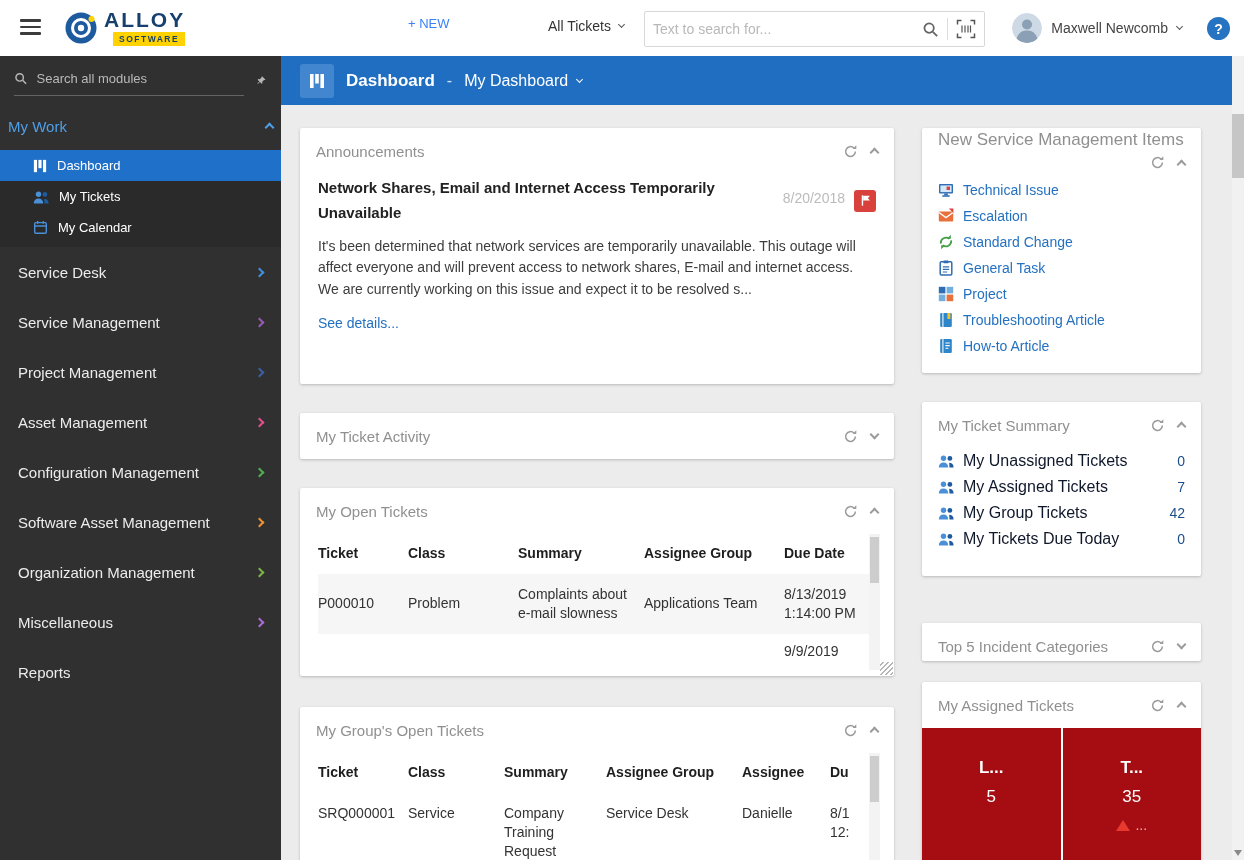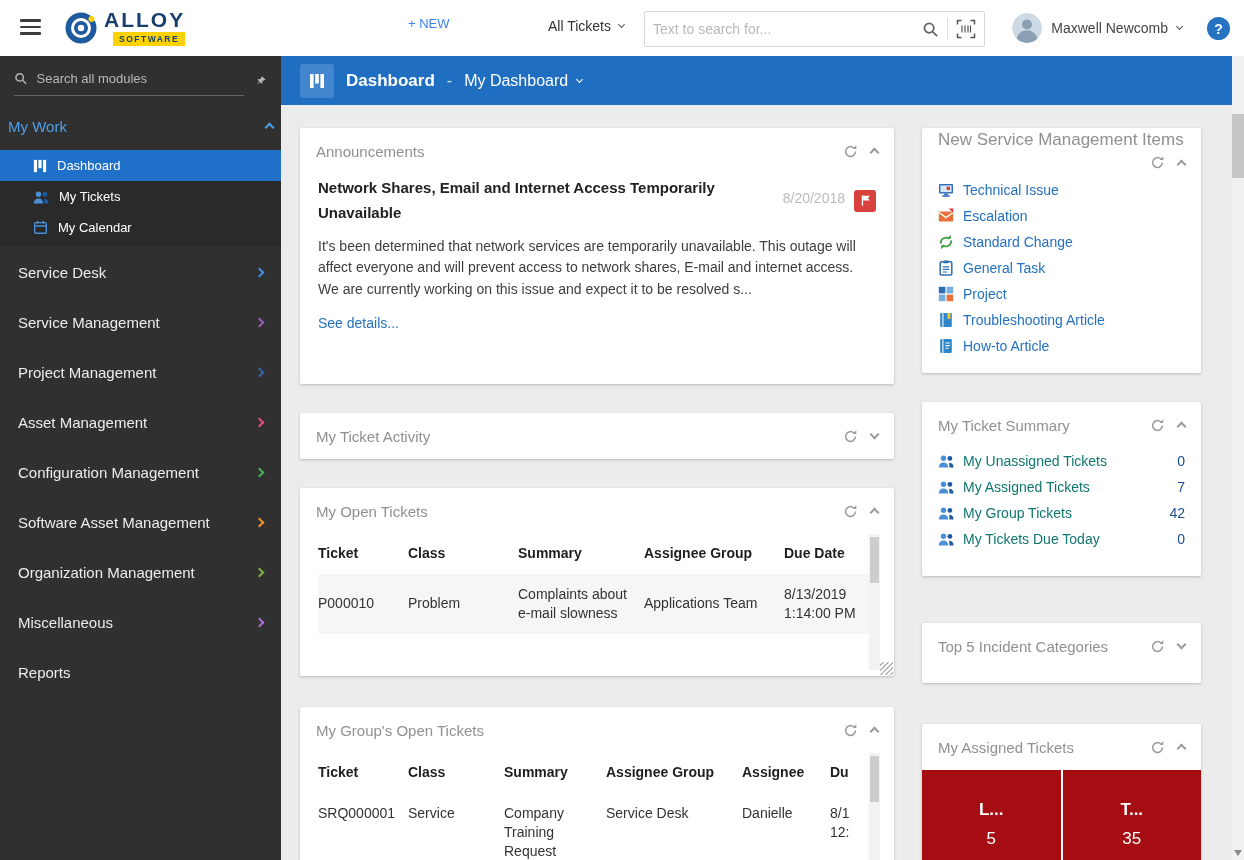--- a/index.html
+++ b/index.html
@@ -98,23 +98,23 @@
         background:repeating-linear-gradient(135deg,transparent 0 2px,#b6b6b6 2px 3.5px)}
 
   
   .card-nsmi{min-height:245px;margin-bottom:29px}
   .nsmi-head{padding:2px 16px 0;color:#909090;font-size:17px}
   .nsmi-icons{display:flex;justify-content:flex-end;align-items:center;gap:13px;padding:5px 16px 7px;color:#9b9b9b}
   .link-item{display:flex;align-items:center;gap:9px;height:26px;padding:0 16px;cursor:pointer}
   .link-label{color:#2471c1;font-size:14px}
   .card-sum{min-height:174px;margin-bottom:47px;padding-bottom:16px}
   .sum-item{display:flex;align-items:center;gap:9px;height:26px;padding:0 16px;cursor:pointer}
-  .sum-label{color:#0f766e;font-size:14px;flex:1}
+  .sum-label{color:#0f172a;font-size:16px;flex:1}
   .sum-count{color:#1c4e8c;font-size:14px}
-  .card-top5{height:60px;margin-bottom:41px}
+  .card-top5{height:38px;margin-bottom:21px}
   .card-tmap{min-height:216px}
   .tmap{display:flex;height:170px}
   .tm-cell{flex:1;display:flex;flex-direction:column;align-items:center;padding-top:30px;color:#fff;cursor:pointer}
   .tm-cell + .tm-cell{border-left:2px solid #fff}
   .tm-label{font-weight:bold;font-size:17px;margin-bottom:9px}
   .tm-value{font-size:17px}
   .tm-marker{margin-top:10px;display:flex;align-items:center;gap:5px}
   .tm-tri{width:0;height:0;border-left:7px solid transparent;border-right:7px solid transparent;border-bottom:11px solid #e8392e}
   .tm-dots{color:#f2b6ae;font-size:14px}
 
@@ -418,20 +418,27 @@
               <th>Due Date</th>
             </tr>
           </thead>
           <tbody>
             <tr class="shaded">
               <td>P000010</td>
               <td>Problem</td>
               <td>Complaints about e-mail slowness</td>
               <td>Applications Team</td>
               <td>8/13/2019 1:14:00 PM</td>
+            </tr>
+            <tr class="partial">
+              <td></td>
+              <td></td>
+              <td></td>
+              <td></td>
+              <td>9/9/2019</td>
             </tr>
           </tbody>
         </table>
         <div class="tscroll">
             <div class="tthumb"></div>
           </div>
       </div>
       <div class="grip"></div>
     </div>
 

